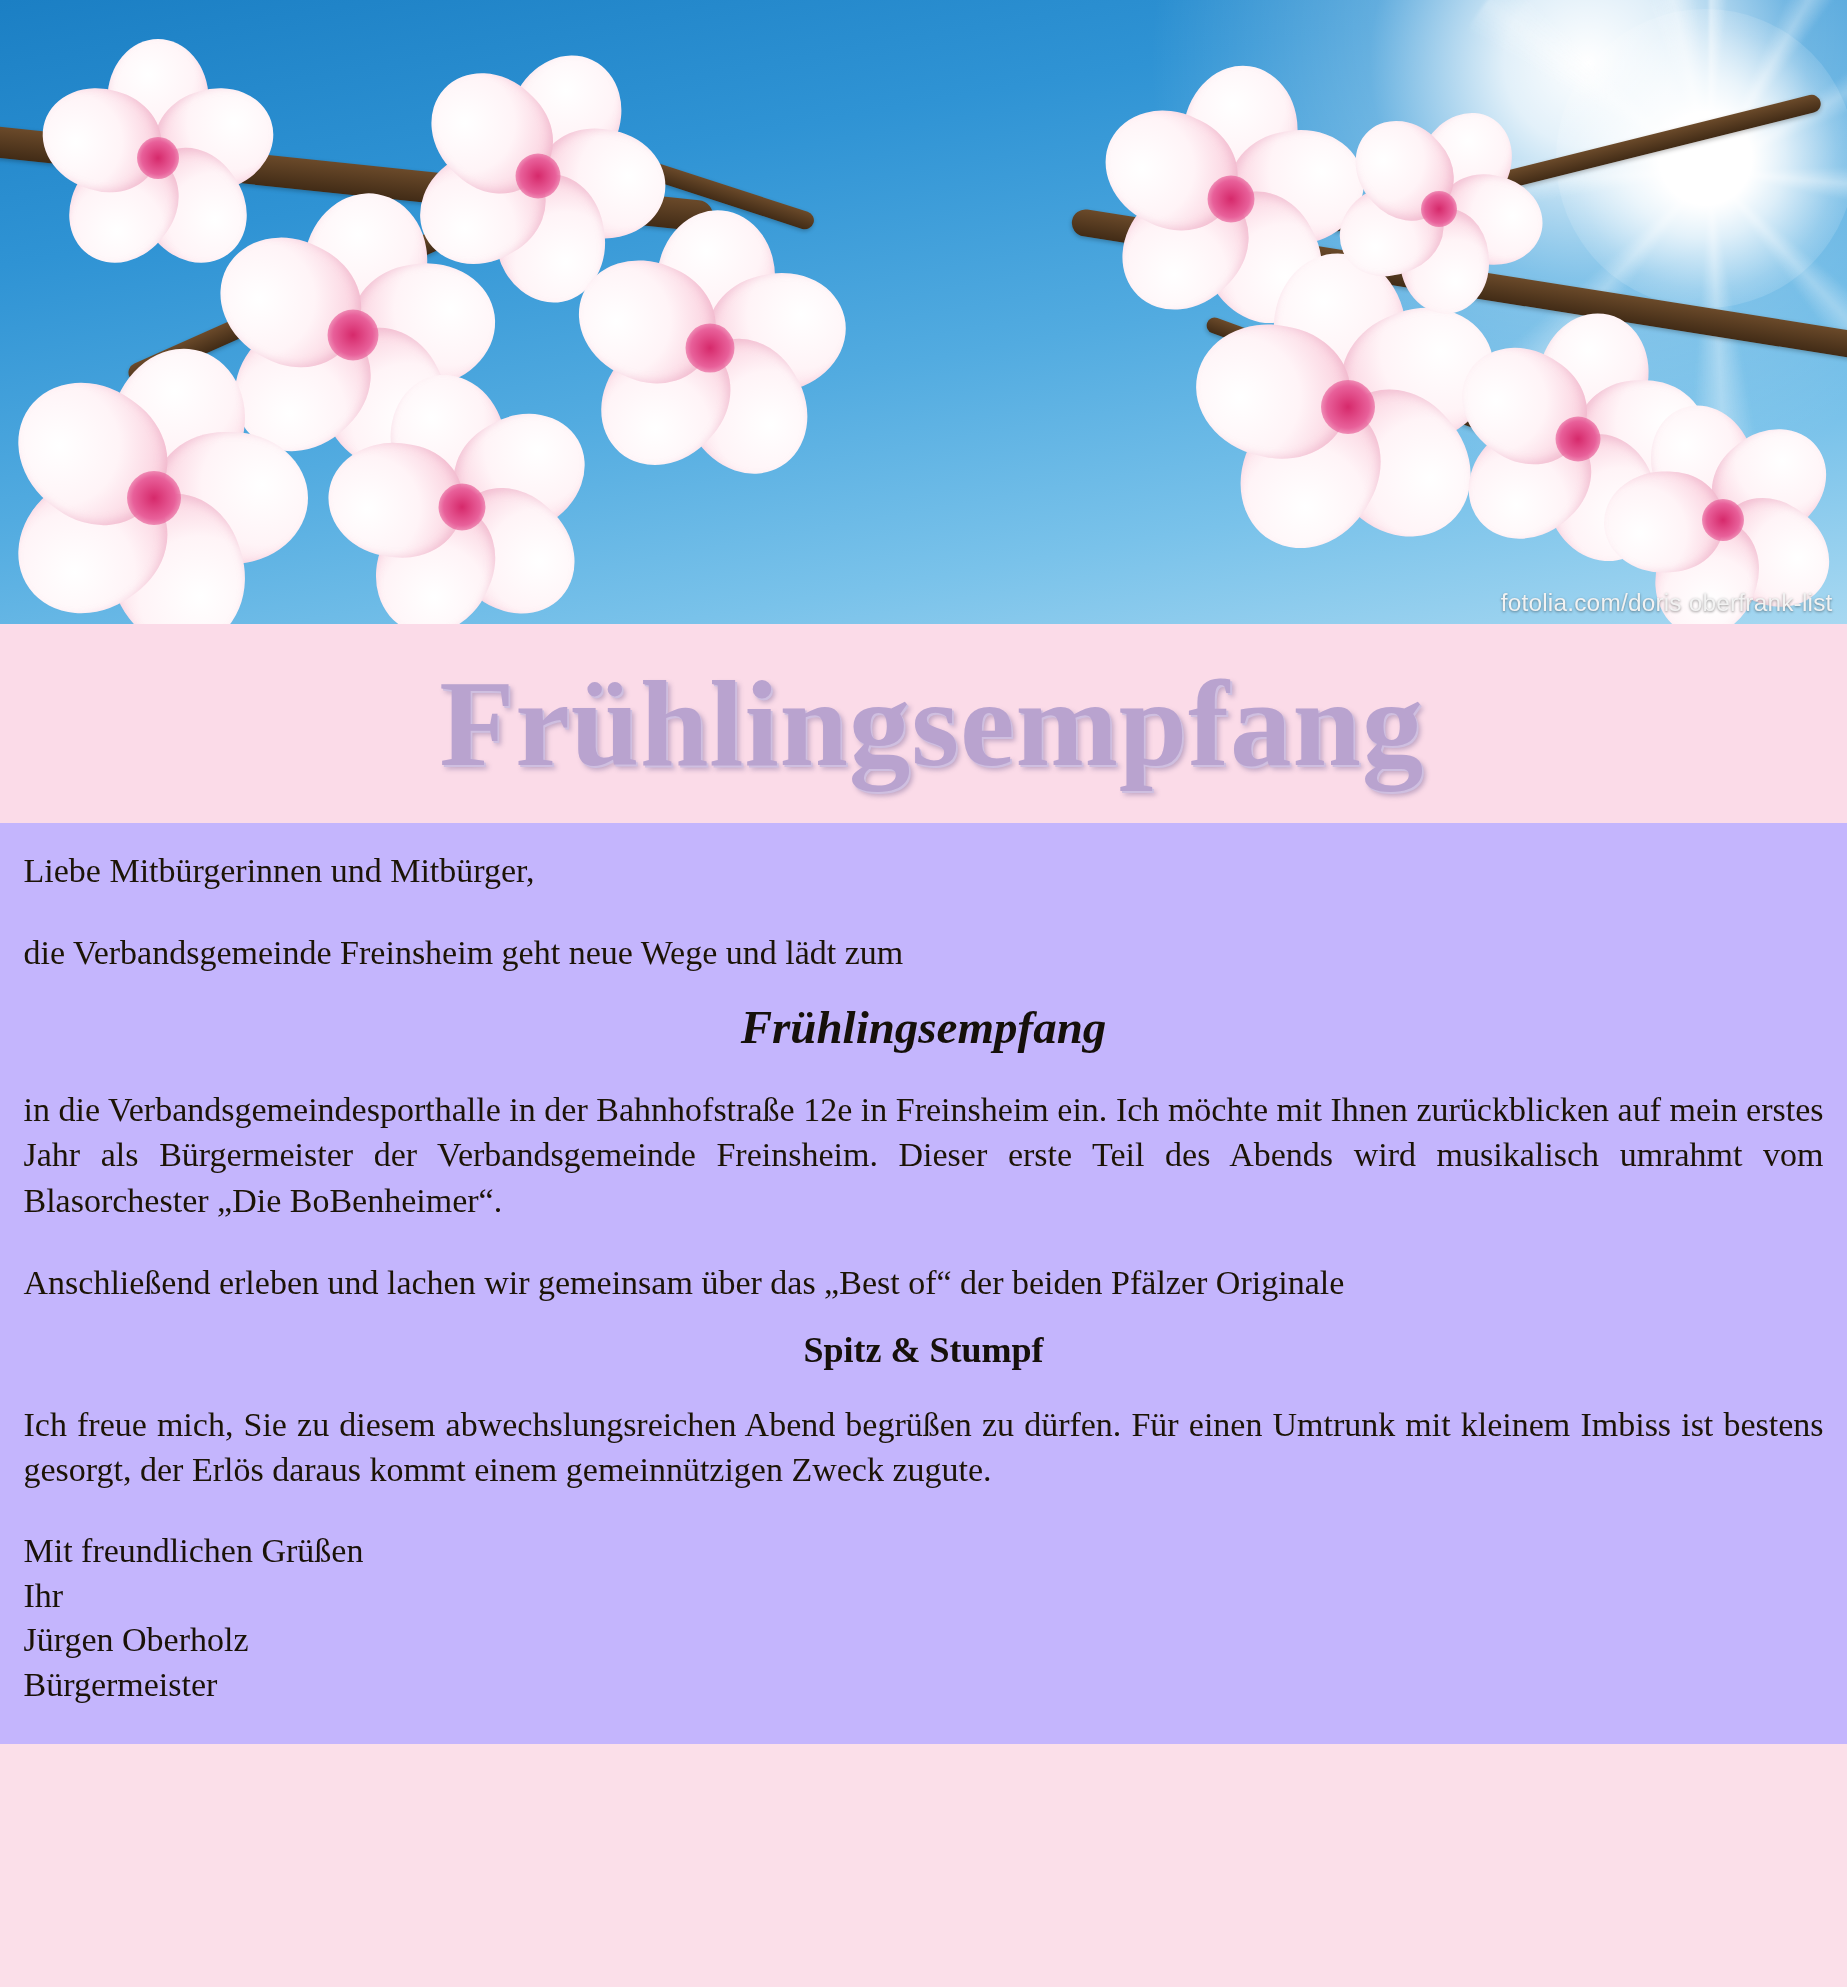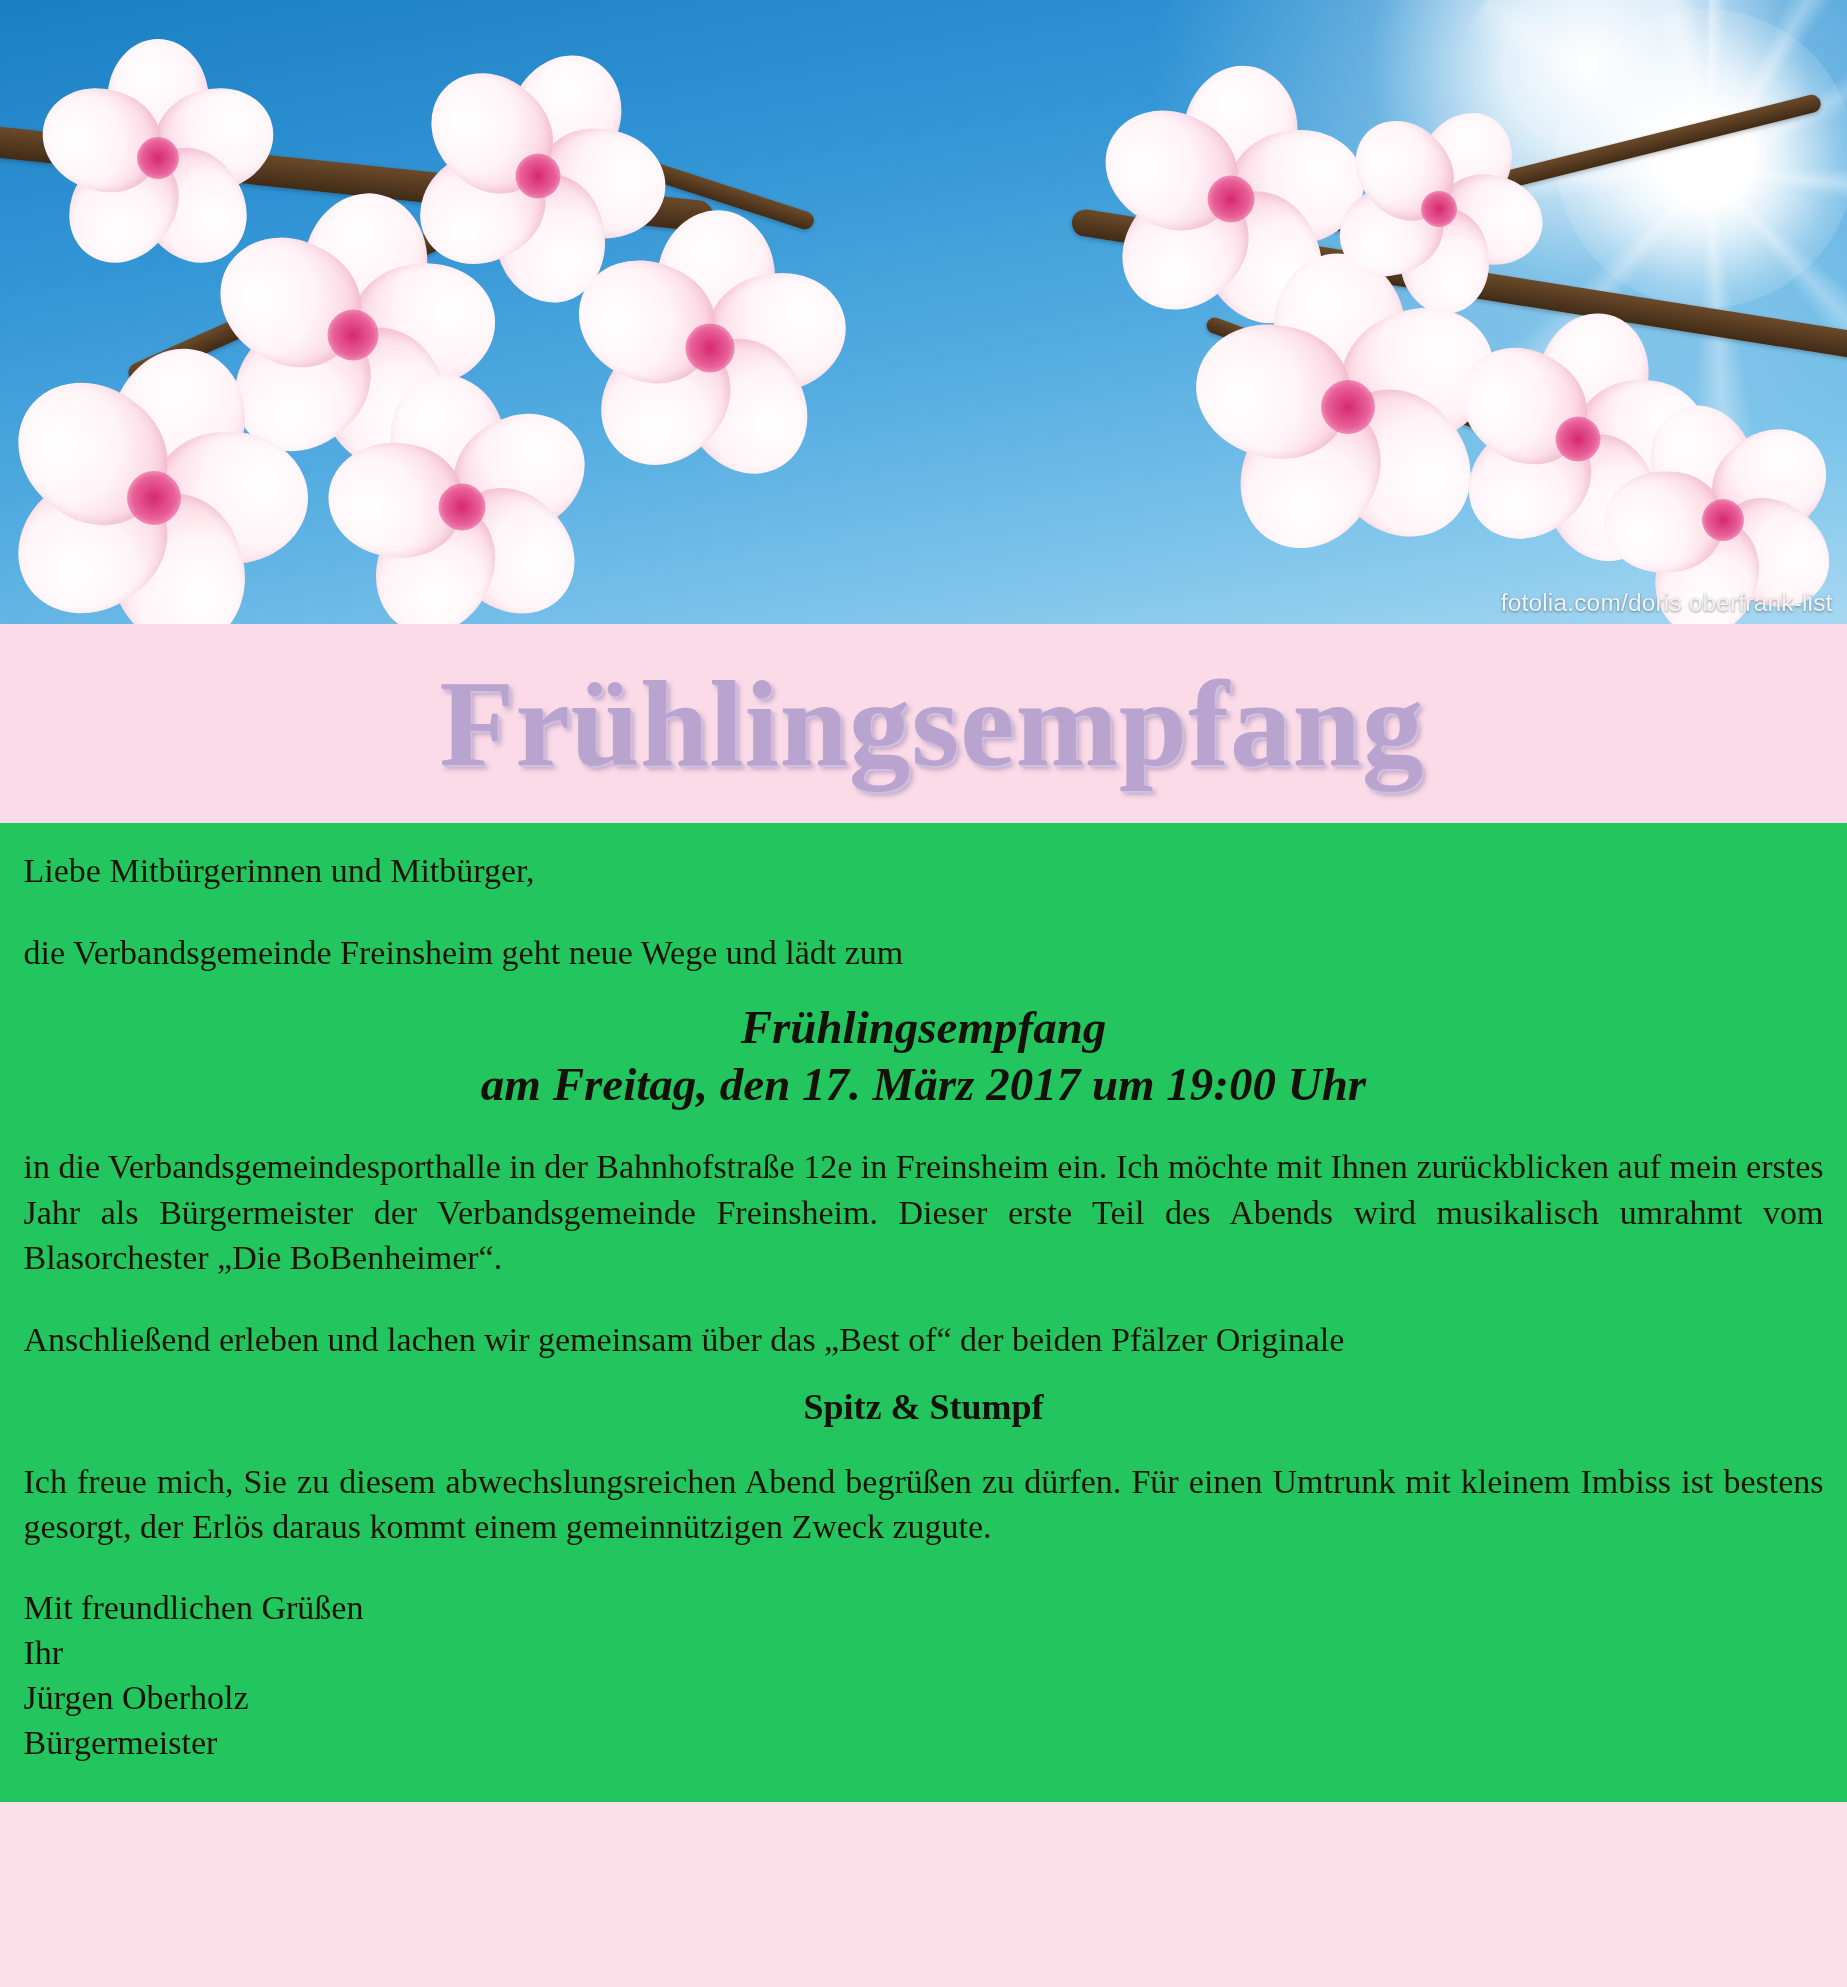--- a/index.html
+++ b/index.html
@@ -126,21 +126,21 @@
     color: #b9a3cf;
     text-shadow:
       1.8px 1.8px 0 #cfbfe0,
       3.6px 3.6px 5.4px rgba(120,100,150,0.45);
     margin: 0;
     padding-left: 16.3px;
   }
 
   
   .body {
-    background: #22c55e;
+    background: #c4b5fd;
     padding: 25px 23.5px 36px 23.5px;
     color: #1a1208;
   }
   .body p {
     margin: 0 0 36px 0;
     font-size: 34px;
     line-height: 1.34;
     text-align: justify;
     color: #1c1406;
   }
@@ -297,21 +297,20 @@
   </div>
 
   <div class="body">
 
     <p class="nojust">Liebe Mitbürgerinnen und Mitbürger,</p>
 
     <p class="nojust tight">die Verbandsgemeinde Freinsheim geht neue Wege und lädt zum</p>
 
     <div class="event-block">
       <div class="event-line">Frühlingsempfang</div>
-      <div class="event-line">am Freitag, den 17. März 2017 um 19:00 Uhr</div>
     </div>
 
     <p>in die Verbandsgemeindesporthalle in der Bahnhofstraße 12e in Freinsheim ein. Ich möchte mit Ihnen zurückblicken auf mein erstes Jahr als Bürgermeister der Verbandsgemeinde Freinsheim. Dieser erste Teil des Abends wird musikalisch umrahmt vom Blasorchester „Die BoBenheimer“.</p>
 
     <p class="nojust tight">Anschließend erleben und lachen wir gemeinsam über das „Best of“ der beiden Pfälzer Originale</p>
 
     <div class="center-bold">Spitz &amp; Stumpf</div>
 
     <p>Ich freue mich, Sie zu diesem abwechslungsreichen Abend begrüßen zu dürfen. Für einen Umtrunk mit kleinem Imbiss ist bestens gesorgt, der Erlös daraus kommt einem gemeinnützigen Zweck zugute.</p>
 

